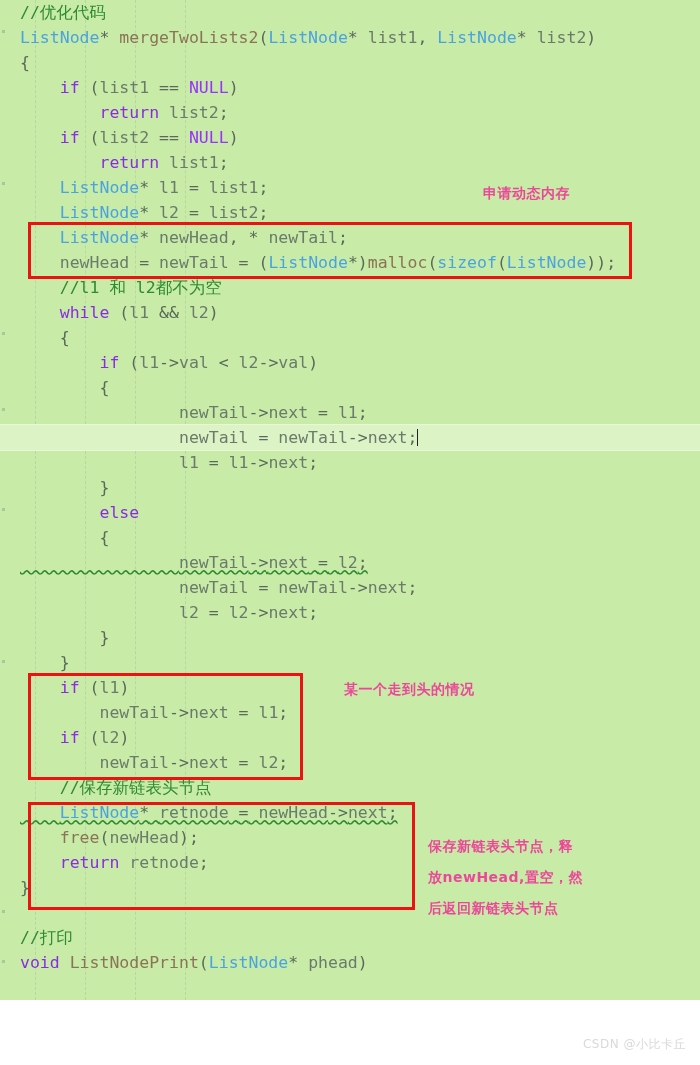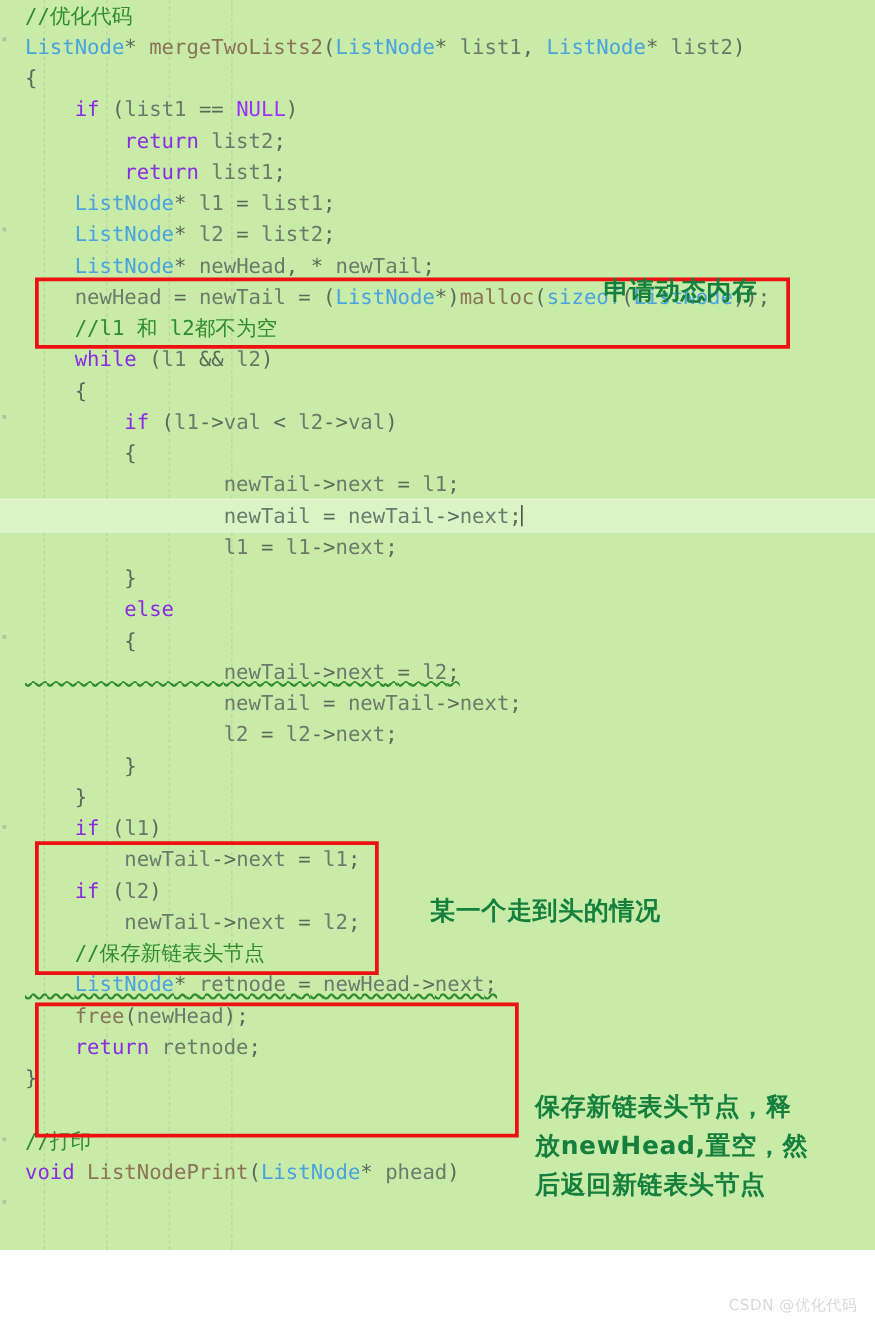--- a/index.html
+++ b/index.html
@@ -64,28 +64,27 @@
   
   .rbox{
     position:absolute;
     border:3px solid #ee1111;
     box-sizing:border-box;
     pointer-events:none;
   }
   
   .anno{
     position:absolute;
-    color:#15803d;
+    color:#ec4899;
     font-family:"DejaVu Sans","Liberation Sans",sans-serif;
     font-weight:bold;
-    font-size:20px;
+    font-size:14px;
     line-height:28px;
     white-space:pre;
     letter-spacing:0.5px;
-    margin-top:39px;
   }
   
   #watermark{
     position:absolute;right:14px;bottom:12px;
     color:#d9d9d9;
     font-family:"DejaVu Sans","Liberation Sans",sans-serif;
     font-size:12px;
     letter-spacing:0.5px;
     user-select:none;
   }
@@ -108,20 +107,21 @@
   <div class="chg" style="top:660px"></div>
   <div class="chg" style="top:910px"></div>
   <div class="chg" style="top:960px"></div>
 
   <div id="code-area">
       <div class="line"><span class="cmt">//优化代码</span></div>
       <div class="line"><span class="typ">ListNode</span><span class="br">*</span> <span class="fn">mergeTwoLists2</span><span class="br">(</span><span class="typ">ListNode</span><span class="br">*</span> <span class="pl">list1</span><span class="br">,</span> <span class="typ">ListNode</span><span class="br">*</span> <span class="pl">list2</span><span class="br">)</span></div>
       <div class="line"><span class="br">{</span></div>
       <div class="line">&nbsp;&nbsp;&nbsp;&nbsp;<span class="kw">if</span> <span class="br">(</span><span class="pl">list1</span> <span class="br">==</span> <span class="nul">NULL</span><span class="br">)</span></div>
       <div class="line">&nbsp;&nbsp;&nbsp;&nbsp;&nbsp;&nbsp;&nbsp;&nbsp;<span class="kw">return</span> <span class="pl">list2</span><span class="br">;</span></div>
+      <div class="line">&nbsp;&nbsp;&nbsp;&nbsp;<span class="kw">if</span> <span class="br">(</span><span class="pl">list2</span> <span class="br">==</span> <span class="nul">NULL</span><span class="br">)</span></div>
       <div class="line">&nbsp;&nbsp;&nbsp;&nbsp;&nbsp;&nbsp;&nbsp;&nbsp;<span class="kw">return</span> <span class="pl">list1</span><span class="br">;</span></div>
       <div class="line">&nbsp;&nbsp;&nbsp;&nbsp;<span class="typ">ListNode</span><span class="br">*</span> <span class="pl">l1</span> <span class="br">=</span> <span class="pl">list1</span><span class="br">;</span></div>
       <div class="line">&nbsp;&nbsp;&nbsp;&nbsp;<span class="typ">ListNode</span><span class="br">*</span> <span class="pl">l2</span> <span class="br">=</span> <span class="pl">list2</span><span class="br">;</span></div>
       <div class="line">&nbsp;&nbsp;&nbsp;&nbsp;<span class="typ">ListNode</span><span class="br">*</span> <span class="pl">newHead</span><span class="br">,</span> <span class="br">*</span> <span class="pl">newTail</span><span class="br">;</span></div>
       <div class="line">&nbsp;&nbsp;&nbsp;&nbsp;<span class="pl">newHead</span> <span class="br">=</span> <span class="pl">newTail</span> <span class="br">=</span> <span class="br">(</span><span class="typ">ListNode</span><span class="br">*)</span><span class="fn">malloc</span><span class="br">(</span><span class="typ">sizeof</span><span class="br">(</span><span class="typ">ListNode</span><span class="br">));</span></div>
       <div class="line"><span class="cmt">    //l1 和 l2都不为空</span></div>
       <div class="line">&nbsp;&nbsp;&nbsp;&nbsp;<span class="kw">while</span> <span class="br">(</span><span class="pl">l1</span> <span class="br">&amp;&amp;</span> <span class="pl">l2</span><span class="br">)</span></div>
       <div class="line">&nbsp;&nbsp;&nbsp;&nbsp;<span class="br">{</span></div>
       <div class="line">&nbsp;&nbsp;&nbsp;&nbsp;&nbsp;&nbsp;&nbsp;&nbsp;<span class="kw">if</span> <span class="br">(</span><span class="pl">l1</span><span class="br">-&gt;</span><span class="pl">val</span> <span class="br">&lt;</span> <span class="pl">l2</span><span class="br">-&gt;</span><span class="pl">val</span><span class="br">)</span></div>
       <div class="line">&nbsp;&nbsp;&nbsp;&nbsp;&nbsp;&nbsp;&nbsp;&nbsp;<span class="br">{</span></div>
@@ -156,13 +156,13 @@
 <div class="rbox" style="left:28px;  top:802px; width:387px; height:108px;"></div>
 
 <div class="anno" style="left:483px; top:179px;">申请动态内存</div>
 
 <div class="anno" style="left:344px; top:675px;">某一个走到头的情况</div>
 
 <div class="anno" style="left:428px; top:832px;">保存新链表头节点，释</div>
 <div class="anno" style="left:428px; top:863px;">放newHead,置空，然</div>
 <div class="anno" style="left:428px; top:894px;">后返回新链表头节点</div>
 
-<div id="watermark">CSDN @优化代码</div>
+<div id="watermark">CSDN @小比卡丘</div>
 
 </body></html>

